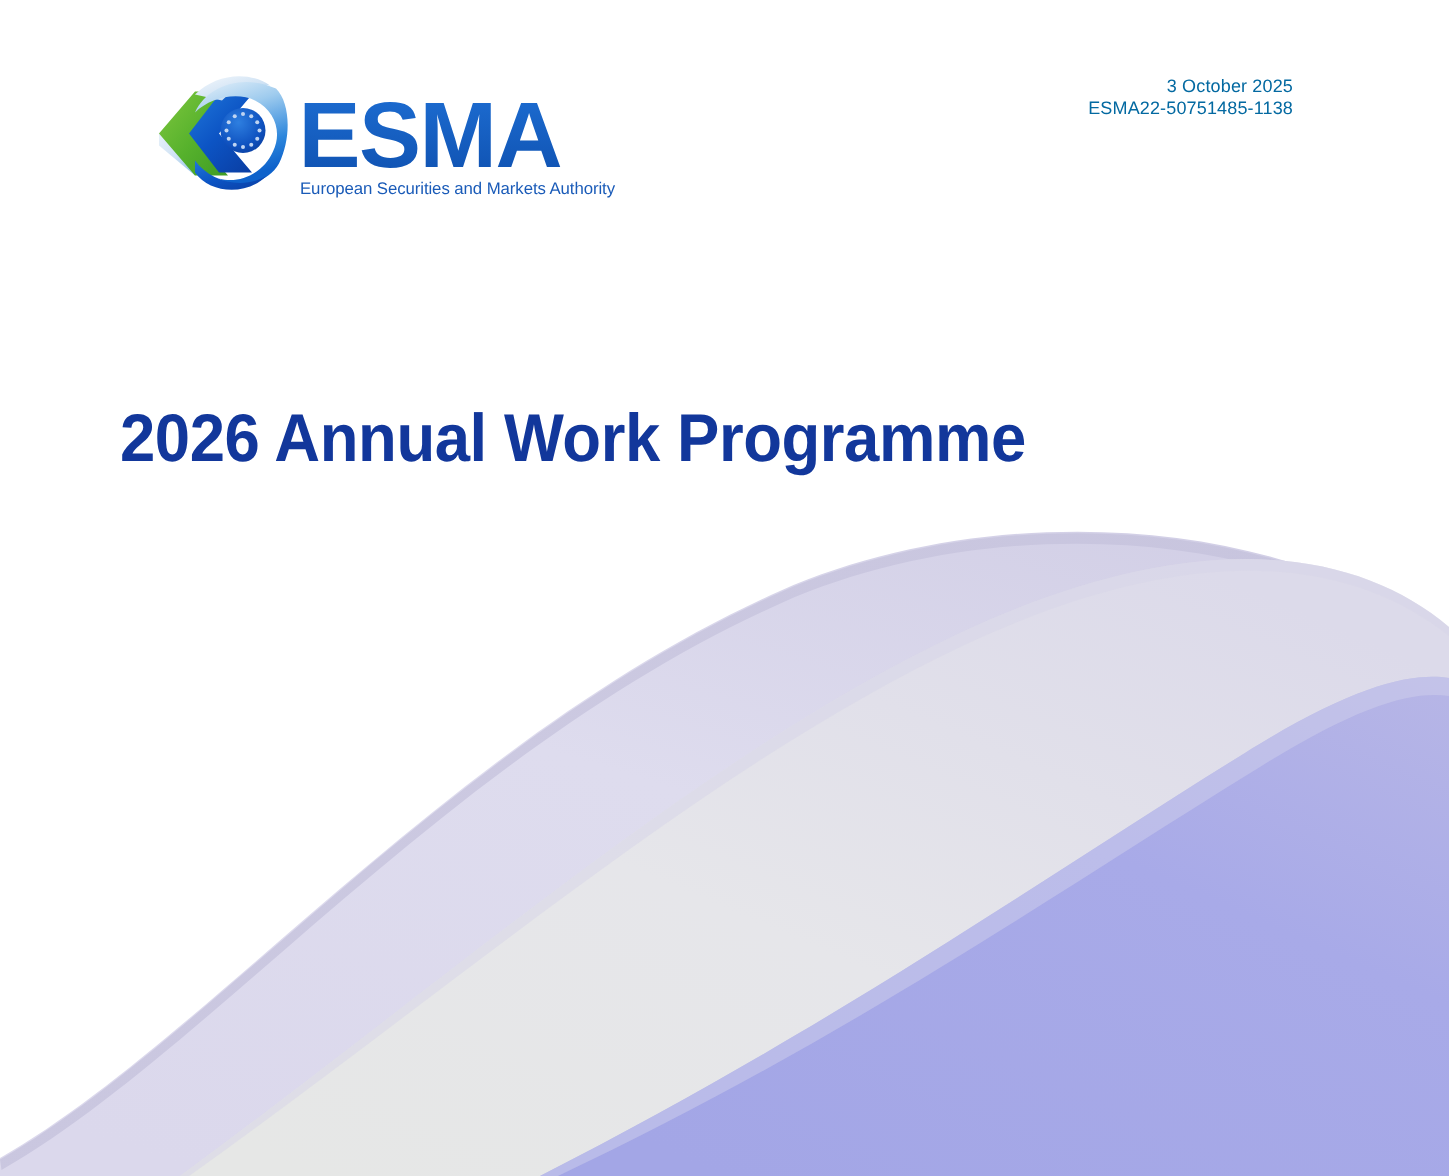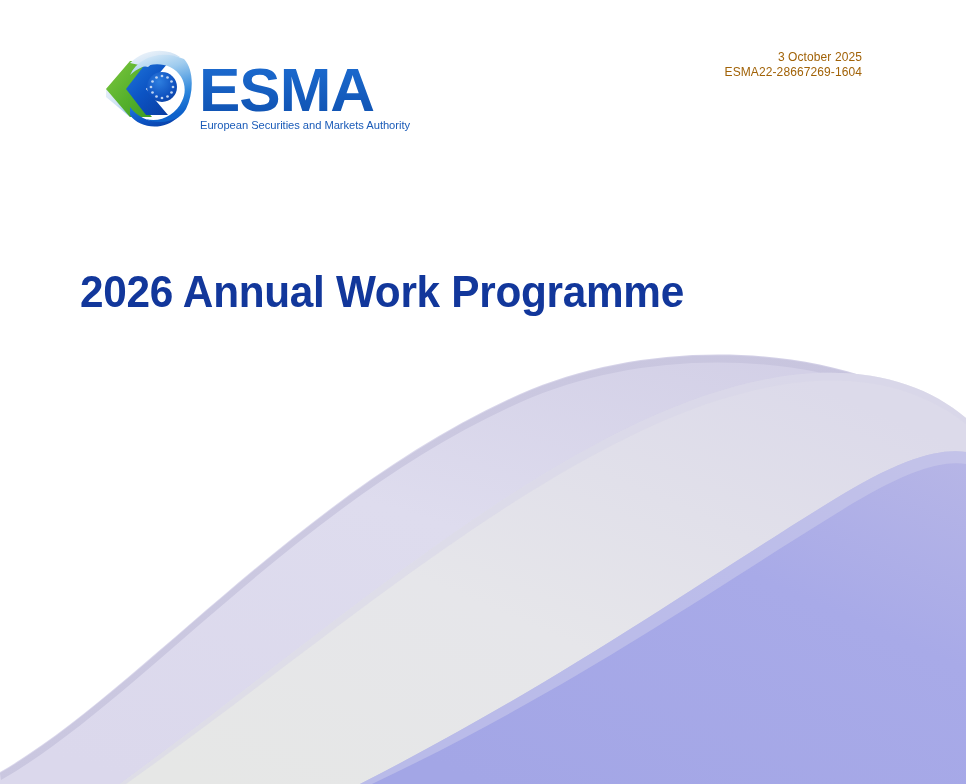--- a/index.html
+++ b/index.html
@@ -21,21 +21,21 @@
   
   #doc-meta {
     position: absolute;
     top: 50px;
     right: 104px;
     text-align: right;
     line-height: 15px;
   }
   #doc-meta .meta-line {
     font-size: 12px;
-    color: #a16207;
+    color: #0369a1;
     white-space: nowrap;
     letter-spacing: 0.1px;
   }
 
   
   #logo {
     position: absolute;
     left: 100px;
     top: 45px;
     width: 320px;
@@ -79,21 +79,21 @@
     height: 432px;
   }
 </style>
 </head>
 <body>
 
 <div id="page">
 
   <div id="doc-meta">
     <div class="meta-line">3 October 2025</div>
-    <div class="meta-line">ESMA22-28667269-1604</div>
+    <div class="meta-line">ESMA22-50751485-1138</div>
   </div>
 
   <div id="logo">
 
     <svg id="logo-mark" viewBox="0 0 92 92">
       <defs>
         <linearGradient id="gGreen" x1="0" y1="0" x2="1" y2="1">
           <stop offset="0%" stop-color="#7FC73E"></stop>
           <stop offset="55%" stop-color="#56B12C"></stop>
           <stop offset="100%" stop-color="#3F9C24"></stop>

